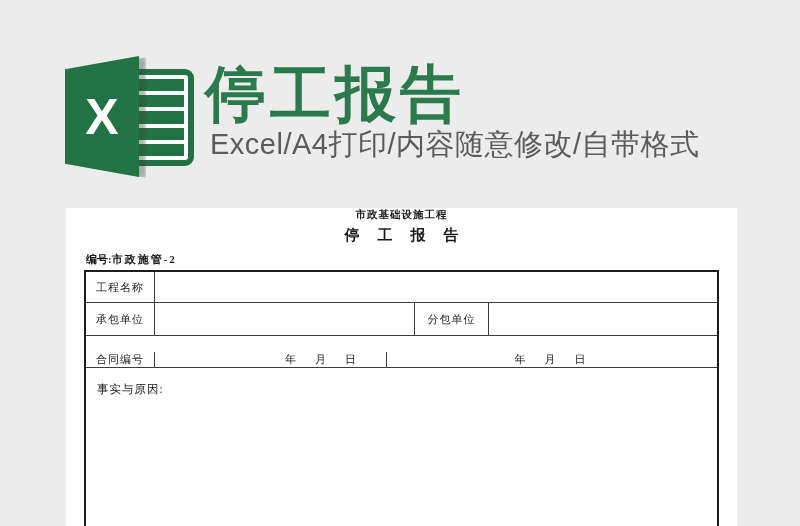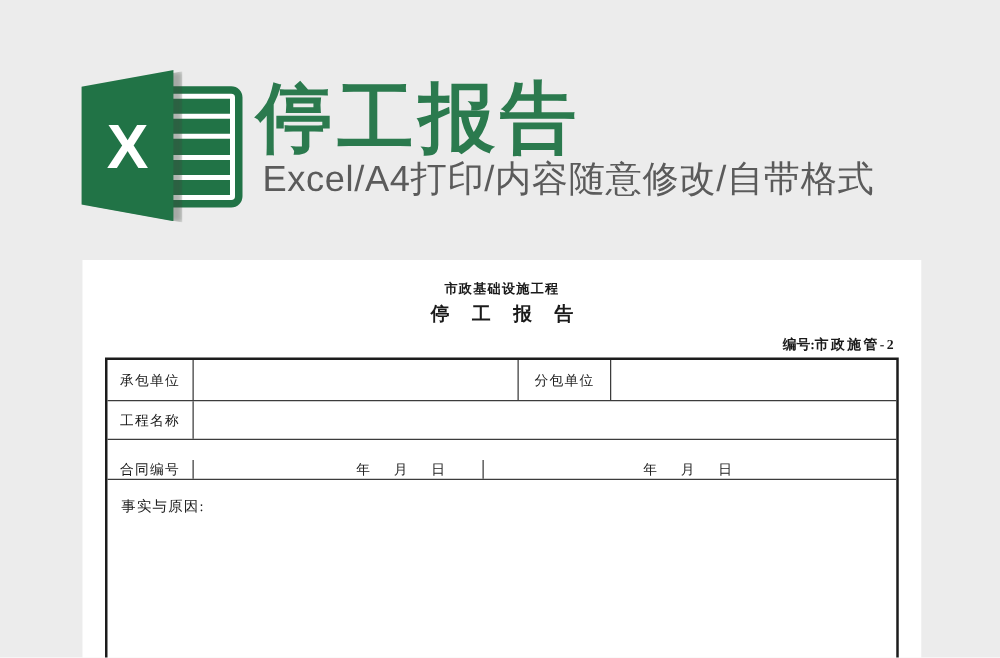--- a/index.html
+++ b/index.html
@@ -60,30 +60,30 @@
   }
 
   
   .paper{
     position:absolute;left:66px;top:208px;width:671px;height:340px;
     background:var(--paper_white);
     font-family:"Liberation Serif","DejaVu Serif",serif;
     color:var(--ink);
   }
   .doc-header{
-    padding-top:16px;text-align:center;
+    text-align:center;
     font-size:10.5px;font-weight:600;letter-spacing:1px;
   }
   .doc-title{
     margin-top:4px;text-align:center;
     font-size:15px;font-weight:bold;letter-spacing:1.2em;text-indent:1.2em;
   }
   .doc-meta{
     margin-top:7px;padding:0 20px;
-    display:flex;justify-content:flex-end;align-items:flex-end;
+    display:flex;justify-content:flex-start;align-items:flex-end;
     font-size:11px;font-weight:600;
   }
   .doc-form-code{letter-spacing:2px;}
 
   .form-table{
     margin:3px 18px 0 18px;
     border:2px solid var(--line_dark);
   }
   .frow{display:flex;border-bottom:1px solid var(--line_mid);}
   .fcell{
@@ -139,29 +139,29 @@
 <div class="paper">
   <div class="doc-header">市政基础设施工程</div>
   <div class="doc-title">停工报告</div>
   <div class="doc-meta">
     <span>编号:</span>
     <span class="doc-form-code">市政施管-2</span>
   </div>
 
   <div class="form-table">
 
+    <div class="frow r1">
+      <div class="fcell w-label">工程名称</div>
+      <div class="fcell grow"></div>
+    </div>
+
     <div class="frow r2">
       <div class="fcell w-label">承包单位</div>
       <div class="fcell c2"></div>
       <div class="fcell c3">分包单位</div>
-      <div class="fcell grow"></div>
-    </div>
-
-    <div class="frow r1">
-      <div class="fcell w-label">工程名称</div>
       <div class="fcell grow"></div>
     </div>
 
     <div class="frow r3">
       <div class="fcell w-label">合同编号</div>
       <div class="fcell c2"></div>
       <div class="fcell c4 date-cell">年　月　日</div>
       <div class="fcell grow date-cell">年　月　日</div>
     </div>
 

